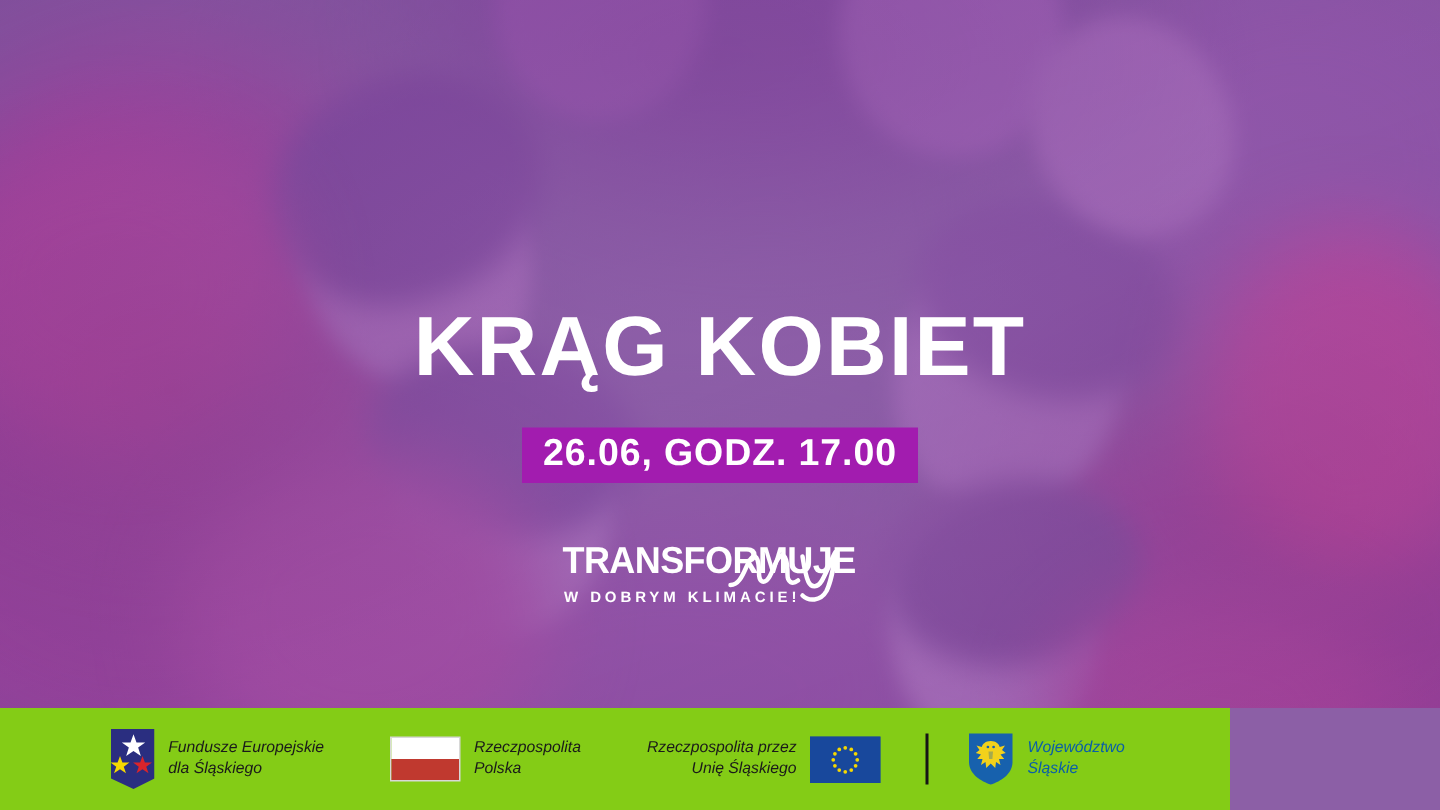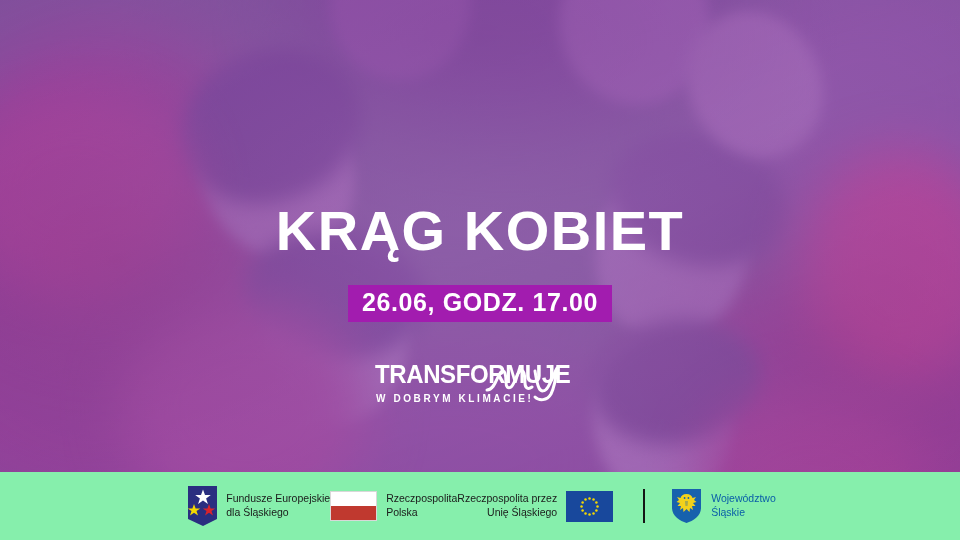--- a/index.html
+++ b/index.html
@@ -153,38 +153,39 @@
     letter-spacing: 2.6px;
     color: #ffffff;
     white-space: nowrap;
   }
 
   
   .footer {
     position: absolute;
     left: 0;
     top: 472px;
-    width: 960px;
+    width: 820px;
     height: 68px;
-    background: #86efac;
+    background: #84cc16;
     display: flex;
     align-items: center;
     justify-content: center;
+    font-style: italic;
   }
   .footer-inner {
     display: flex;
     align-items: center;
     gap: 0;
   }
   .logo-block {
     display: flex;
     align-items: center;
     gap: 9px;
   }
-  .logo-block + .logo-block { }
+  .logo-block + .logo-block { margin-left: 44px; }
 
   .logo-text {
     font-size: 10.5px;
     line-height: 1.32;
     color: #1a1a1a;
     white-space: nowrap;
   }
   .logo-text.right-align { text-align: right; }
   .logo-text.blue { color: #0a5ea8; }
 

